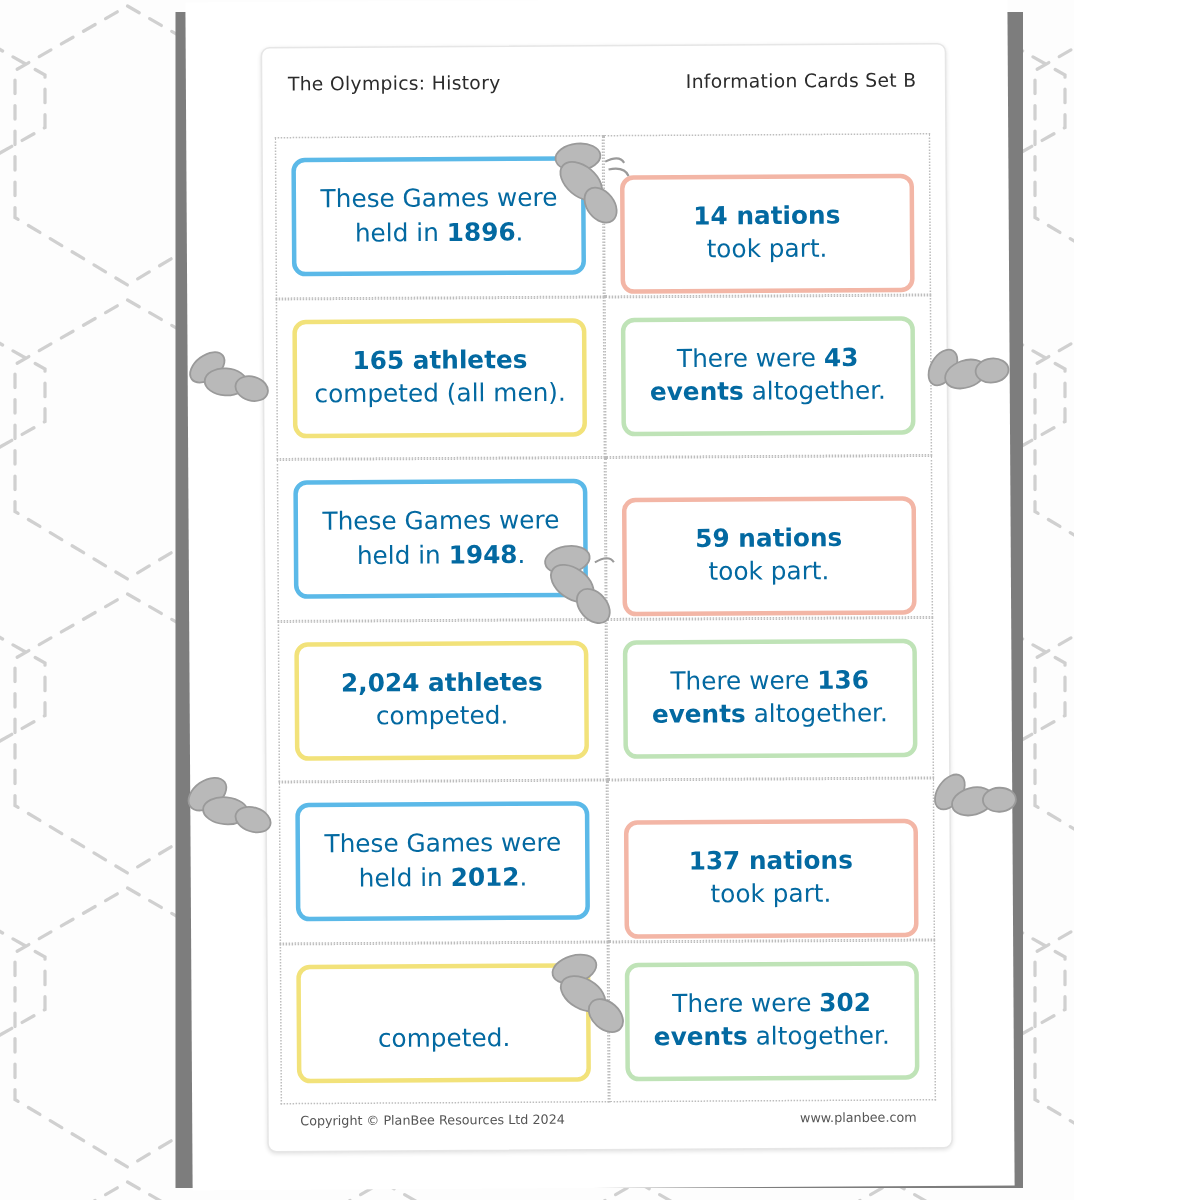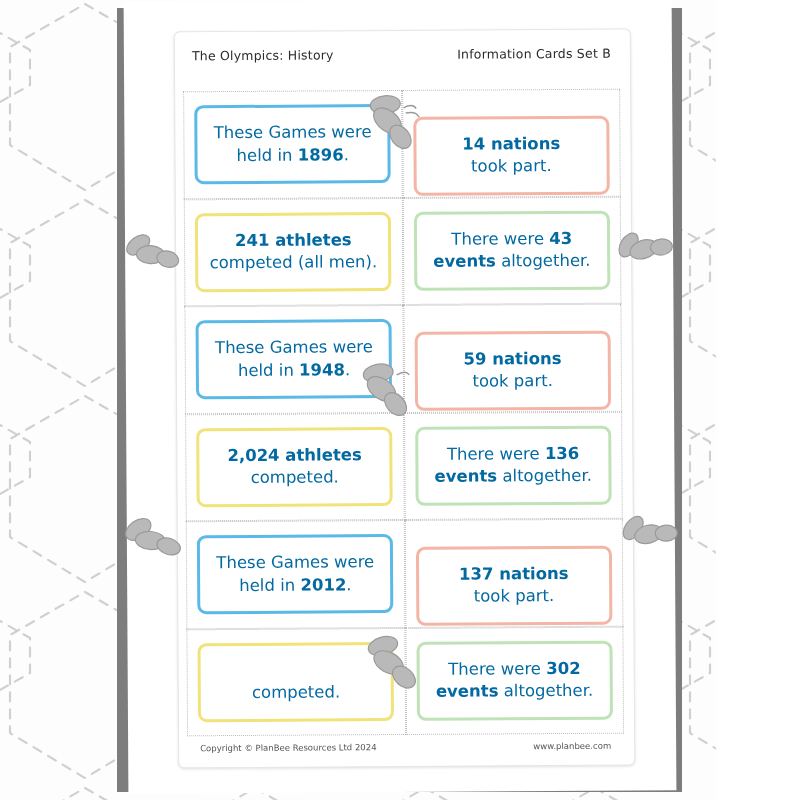--- a/index.html
+++ b/index.html
@@ -202,21 +202,21 @@
           <div class="card-text">
             <b>14 nations</b><br>
             <span>took part.</span>
           </div>
         </div>
       </div>
 
       <div class="cell">
         <div class="card c-yellow">
           <div class="card-text">
-            <b>241 athletes</b><br>
+            <b>165 athletes</b><br>
             <span>competed (all men).</span>
           </div>
         </div>
       </div>
       <div class="cell">
         <div class="card c-green">
           <div class="card-text">
             <span>There were </span><b>43</b><br>
             <b>events</b><span> altogether.</span>
           </div>

